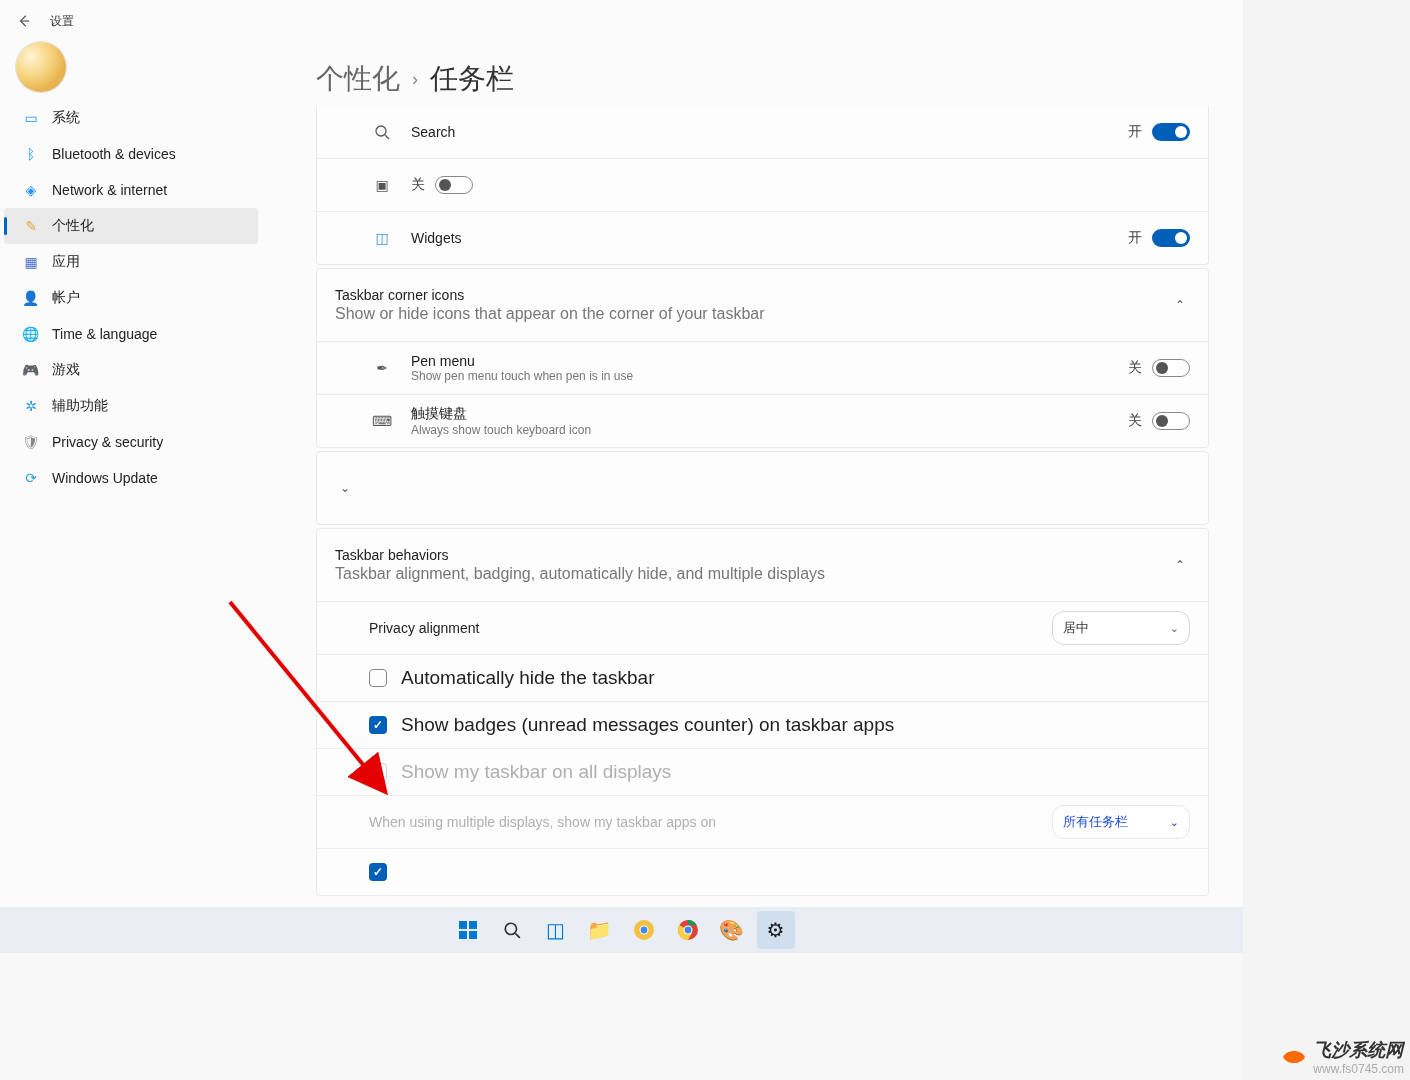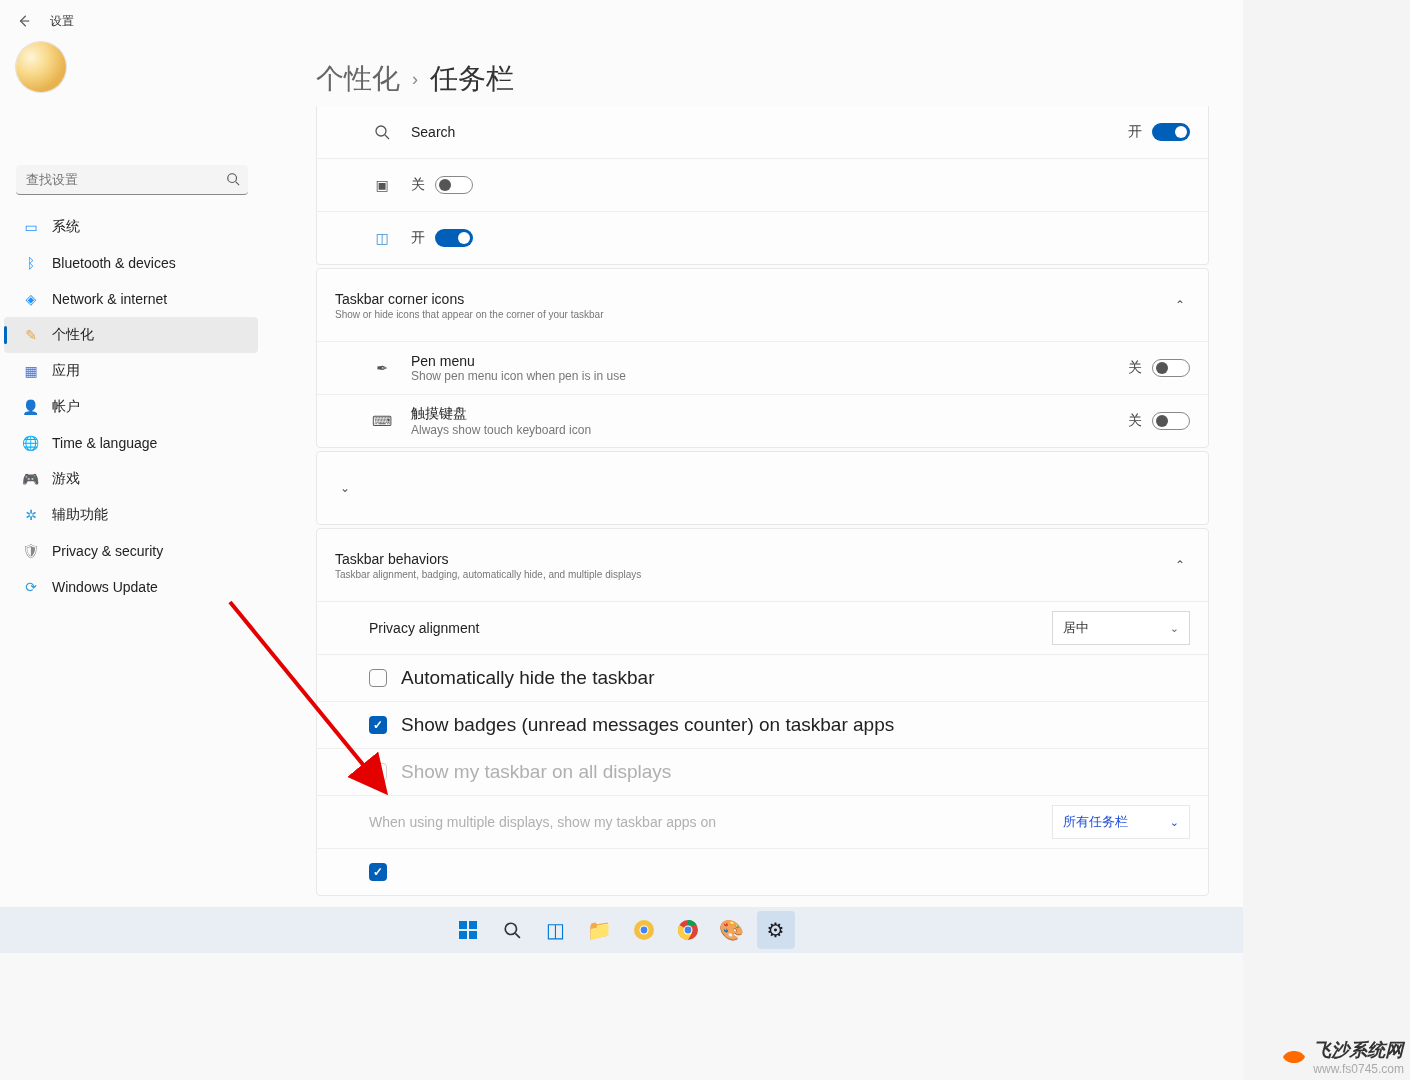--- a/index.html
+++ b/index.html
@@ -24,39 +24,39 @@
   .panel{border:1px solid #e8e8e8;border-radius:4px;margin-bottom:3px;background:#fdfdfd}
   .row{display:flex;align-items:center;min-height:52px;padding:0 18px;position:relative}
   .row.sub{padding-left:50px}
   .row.sub2{padding-left:52px}
   .row-icon{width:30px;display:flex;justify-content:center;color:#555;font-size:14px;margin-right:14px}
   .row-main{flex:1}
   .row-title{font-size:14px;color:#222}
   .row-desc{font-size:12px;color:#777}
   .hdr{padding:10px 18px}
   .hdr .row-title{font-size:14px}
-  .hdr .row-desc{font-size:10px;margin-top:2px}
+  .hdr .row-desc{font-size:16px;margin-top:2px}
   .state-label{font-size:14px;color:#444;margin-right:10px}
   .toggle{width:38px;height:18px;border-radius:10px;position:relative;cursor:pointer}
   .toggle.on{background:#005fb8}
   .toggle.off{background:#fff;border:1px solid #888;box-sizing:border-box}
   .toggle .knob{position:absolute;width:12px;height:12px;border-radius:50%;top:3px}
   .toggle.on .knob{right:3px;background:#fff}
   .toggle.off .knob{left:3px;background:#555;top:2px}
   .chevron{color:#555;font-size:12px;width:20px;text-align:center}
   .divider{height:1px;background:#eee}
   .check{width:18px;height:18px;border-radius:4px;margin-right:14px;display:flex;align-items:center;justify-content:center;position:relative;flex-shrink:0}
   .check.checked{background:#005fb8}
   .check.unchecked{border:1px solid #888;box-sizing:border-box}
   .check.disabled{border:1px solid #d0d0d0;box-sizing:border-box}
   .check.checked::after{content:"✓";color:#fff;font-size:12px;font-weight:bold}
   .row.checkrow{min-height:46px}
   .row.checkrow .row-title{font-size:19px}
   .row.disabled .row-title{color:#b0b0b0}
-  .dropdown{border:1px solid #d8d8d8;border-radius:0;height:32px;min-width:116px;display:flex;align-items:center;justify-content:space-between;padding:0 10px;font-size:13px;color:#333;background:#fff}
+  .dropdown{border:1px solid #d8d8d8;border-radius:12px;height:32px;min-width:116px;display:flex;align-items:center;justify-content:space-between;padding:0 10px;font-size:13px;color:#333;background:#fff}
   .dropdown.disabled{color:#1d4ed8;border-color:#e8e8e8}
   .links{margin-top:24px}
   .link-row{display:flex;align-items:center;height:30px;font-size:14px;color:#0067c0;cursor:pointer}
   .link-row .licon{width:30px;color:#555;font-size:15px;text-align:center;margin-right:4px}
   
   .arrow{position:absolute;left:225px;top:597px;pointer-events:none;z-index:5}
   
   .taskbar{position:absolute;left:0;bottom:0;height:46px;width:1243px;background:#e9eef4;display:flex;align-items:center;justify-content:center;gap:6px}
   .tb-btn{width:38px;height:38px;border-radius:4px;display:flex;align-items:center;justify-content:center;font-size:20px}
   .tb-btn.active{background:#d0dff0}
@@ -80,29 +80,20 @@
           <path d="M4 8h10" stroke="#555" stroke-width="1.3"></path>
         </svg>
     </div>
     <span>设置</span>
   </div>
 
   <div class="sidebar">
     <div class="avatar-row">
       <div class="avatar"></div>
     </div>
-    <div class="search-wrap">
-      <input class="search" placeholder="查找设置" style="">
-      <span class="search-ico">
-        <svg width="14" height="14" viewBox="0 0 16 16">
-            <circle cx="7" cy="7" r="5" stroke="#555" stroke-width="1.3" fill="none"></circle>
-            <path d="M11 11l4 4" stroke="#555" stroke-width="1.3"></path>
-          </svg>
-      </span>
-    </div>
     <div class="nav">
       <div class="nav-item">
           <span class="icon" style="color:#1e90ff">▭</span>
           <span>系统</span>
         </div>
       <div class="nav-item">
           <span class="icon" style="color:#1e90ff">ᛒ</span>
           <span>Bluetooth &amp; devices</span>
         </div>
       <div class="nav-item">
@@ -171,41 +162,44 @@
       <div class="row sub">
         <span class="row-icon">▣</span>
         <span class="state-label">关</span>
         <div class="toggle off">
             <div class="knob"></div>
           </div>
       </div>
       <div class="divider"></div>
       <div class="row sub">
         <span class="row-icon" style="color:#3b8fd4">◫</span>
+        <div class="row-main">
+            <div class="row-title">Widgets</div>
+          </div>
         <span class="state-label">开</span>
         <div class="toggle on">
             <div class="knob"></div>
           </div>
       </div>
     </div>
 
     <div class="panel">
       <div class="row hdr">
         <div class="row-main">
           <div class="row-title">Taskbar corner icons</div>
           <div class="row-desc">Show or hide icons that appear on the corner of your taskbar</div>
         </div>
         <span class="chevron">⌃</span>
       </div>
       <div class="divider"></div>
       <div class="row sub">
         <span class="row-icon">✒</span>
         <div class="row-main">
           <div class="row-title">Pen menu</div>
-          <div class="row-desc">Show pen menu icon when pen is in use</div>
+          <div class="row-desc">Show pen menu touch when pen is in use</div>
         </div>
         <span class="state-label">关</span>
         <div class="toggle off">
             <div class="knob"></div>
           </div>
       </div>
       <div class="divider"></div>
       <div class="row sub">
         <span class="row-icon">⌨</span>
         <div class="row-main">

